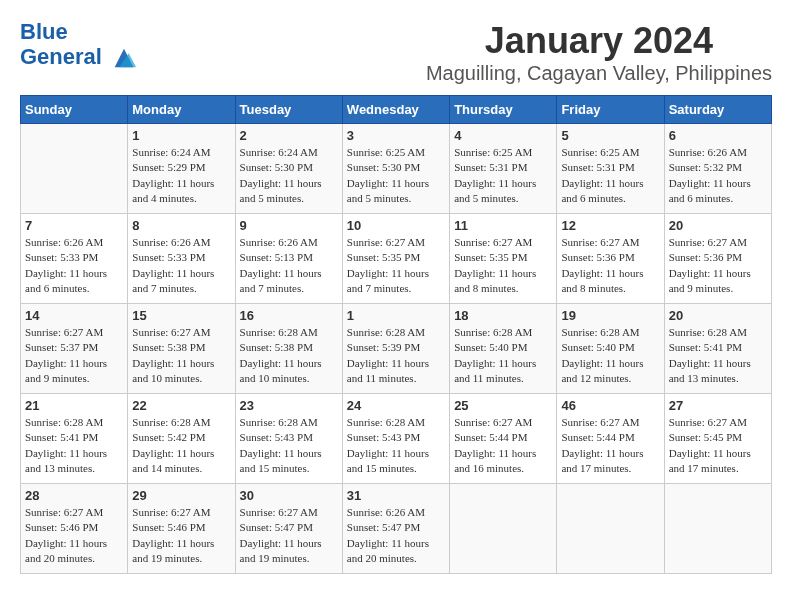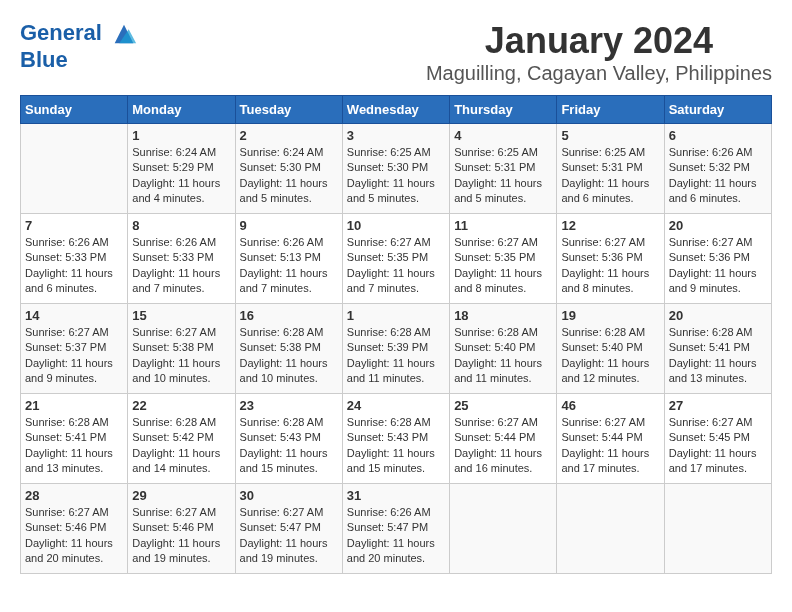--- a/index.html
+++ b/index.html
@@ -78,36 +78,37 @@
       display: block;
     }
     tbody tr:nth-child(odd) td {
       background-color: #f9f9f9;
     }
     tbody tr:nth-child(even) td {
       background-color: #fff;
     }
     .cell-content {
       line-height: 1.4;
+      font-family: Liberation Serif, serif;
     }
   </style>
 </head>
 <body>
 
 <div class="header">
   <div class="logo">
     <div>
+      <div class="logo-text" style="color:#1a5fa8;font-size:22px;font-weight:bold;">Blue</div>
       <div class="logo-text">
         <span>General</span>
         <svg class="logo-icon" viewBox="0 0 30 30" xmlns="http://www.w3.org/2000/svg" style="display:inline-block;vertical-align:middle;margin-left:2px;">
           <polygon points="5,25 15,5 25,25" fill="#2a6ebb"></polygon>
           <polygon points="10,25 20,10 28,25" fill="#1a9ed4" opacity="0.7"></polygon>
         </svg>
       </div>
-      <div class="logo-text" style="color:#1a5fa8;font-size:22px;font-weight:bold;">Blue</div>
     </div>
   </div>
   <div class="title-block">
     <div class="month-title">January 2024</div>
     <div class="location-title">Maguilling, Cagayan Valley, Philippines</div>
   </div>
 </div>
 
 <table>
   <thead>

